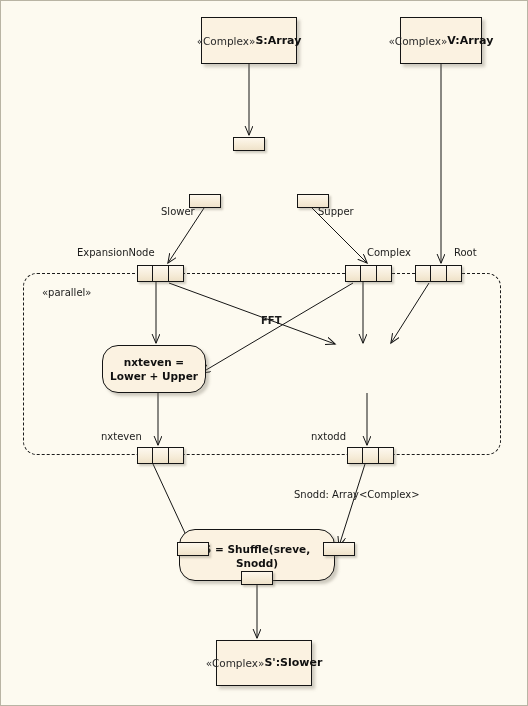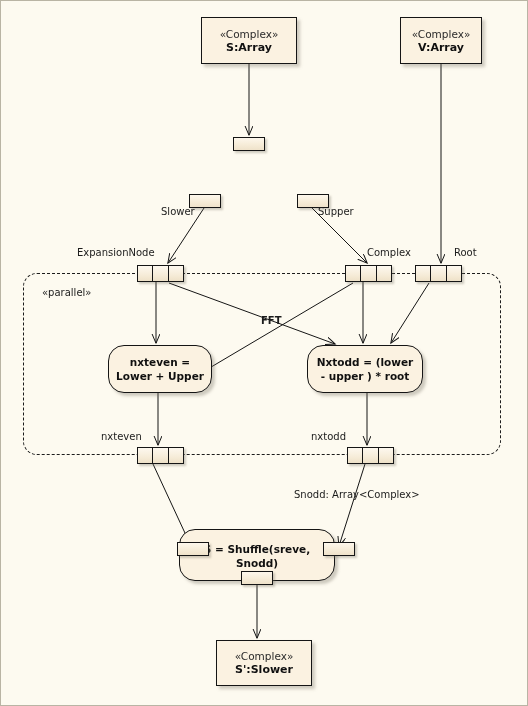--- a/index.html
+++ b/index.html
@@ -26,21 +26,21 @@
   }
 
   
   .objnode {
     position: absolute;
     background: #fbf2e1;
     border: 1px solid #151515;
     box-shadow: 3px 3px 3px rgba(120,115,100,0.35);
     box-sizing: border-box;
     display: flex;
-    flex-direction: column;
+    flex-direction: row;
     align-items: center;
     justify-content: center;
     z-index: 5;
   }
   .objnode .stereo {
     font-size: 10.5px;
     color: #2a2a2a;
     line-height: 14px;
   }
   .objnode .oname {
@@ -174,22 +174,21 @@
   <div class="objnode" id="objnode-1" style="left: 399px; top: 16px; width: 82px; height: 47px;">
     <div class="stereo">«Complex»</div>
     <div class="oname">V:Array</div>
   </div>
 
   <div class="objnode" id="objnode-2" style="left: 215px; top: 639px; width: 96px; height: 46px;">
     <div class="stereo">«Complex»</div>
     <div class="oname">S':Slower</div>
   </div>
 
-  <div class="action" id="action-1" style="left: 107px; top: 344px; width: 104px; height: 48px;">nxteven = Lower + Upper</div>
-  <div class="action" id="action-2" style="left: 306px; top: 344px; width: 116px; height: 48px;">Nxtodd = (lower - upper ) * root</div>
+  <div class="action" id="action-1" style="left: 101px; top: 344px; width: 104px; height: 48px;">nxteven = Lower + Upper</div>
   <div class="action top-label" id="action-3" style="left: 178px; top: 528px; width: 156px; height: 52px;">S = Shuffle(sreve, Snodd)</div>
 
   <div class="pin" id="pin-0" style="left: 232px; top: 136px; width: 32px; height: 14px;"></div>
   <div class="pin" id="pin-1" style="left: 188px; top: 193px; width: 32px; height: 14px;"></div>
   <div class="pin" id="pin-2" style="left: 296px; top: 193px; width: 32px; height: 14px;"></div>
   <div class="pin" id="pin-3" style="left: 176px; top: 541px; width: 32px; height: 14px;"></div>
   <div class="pin" id="pin-4" style="left: 322px; top: 541px; width: 32px; height: 14px;"></div>
   <div class="pin" id="pin-5" style="left: 240px; top: 570px; width: 32px; height: 14px;"></div>
 
   <div class="expnode" id="exp-0" style="left: 136px; top: 264px; width: 47px; height: 17px;">

